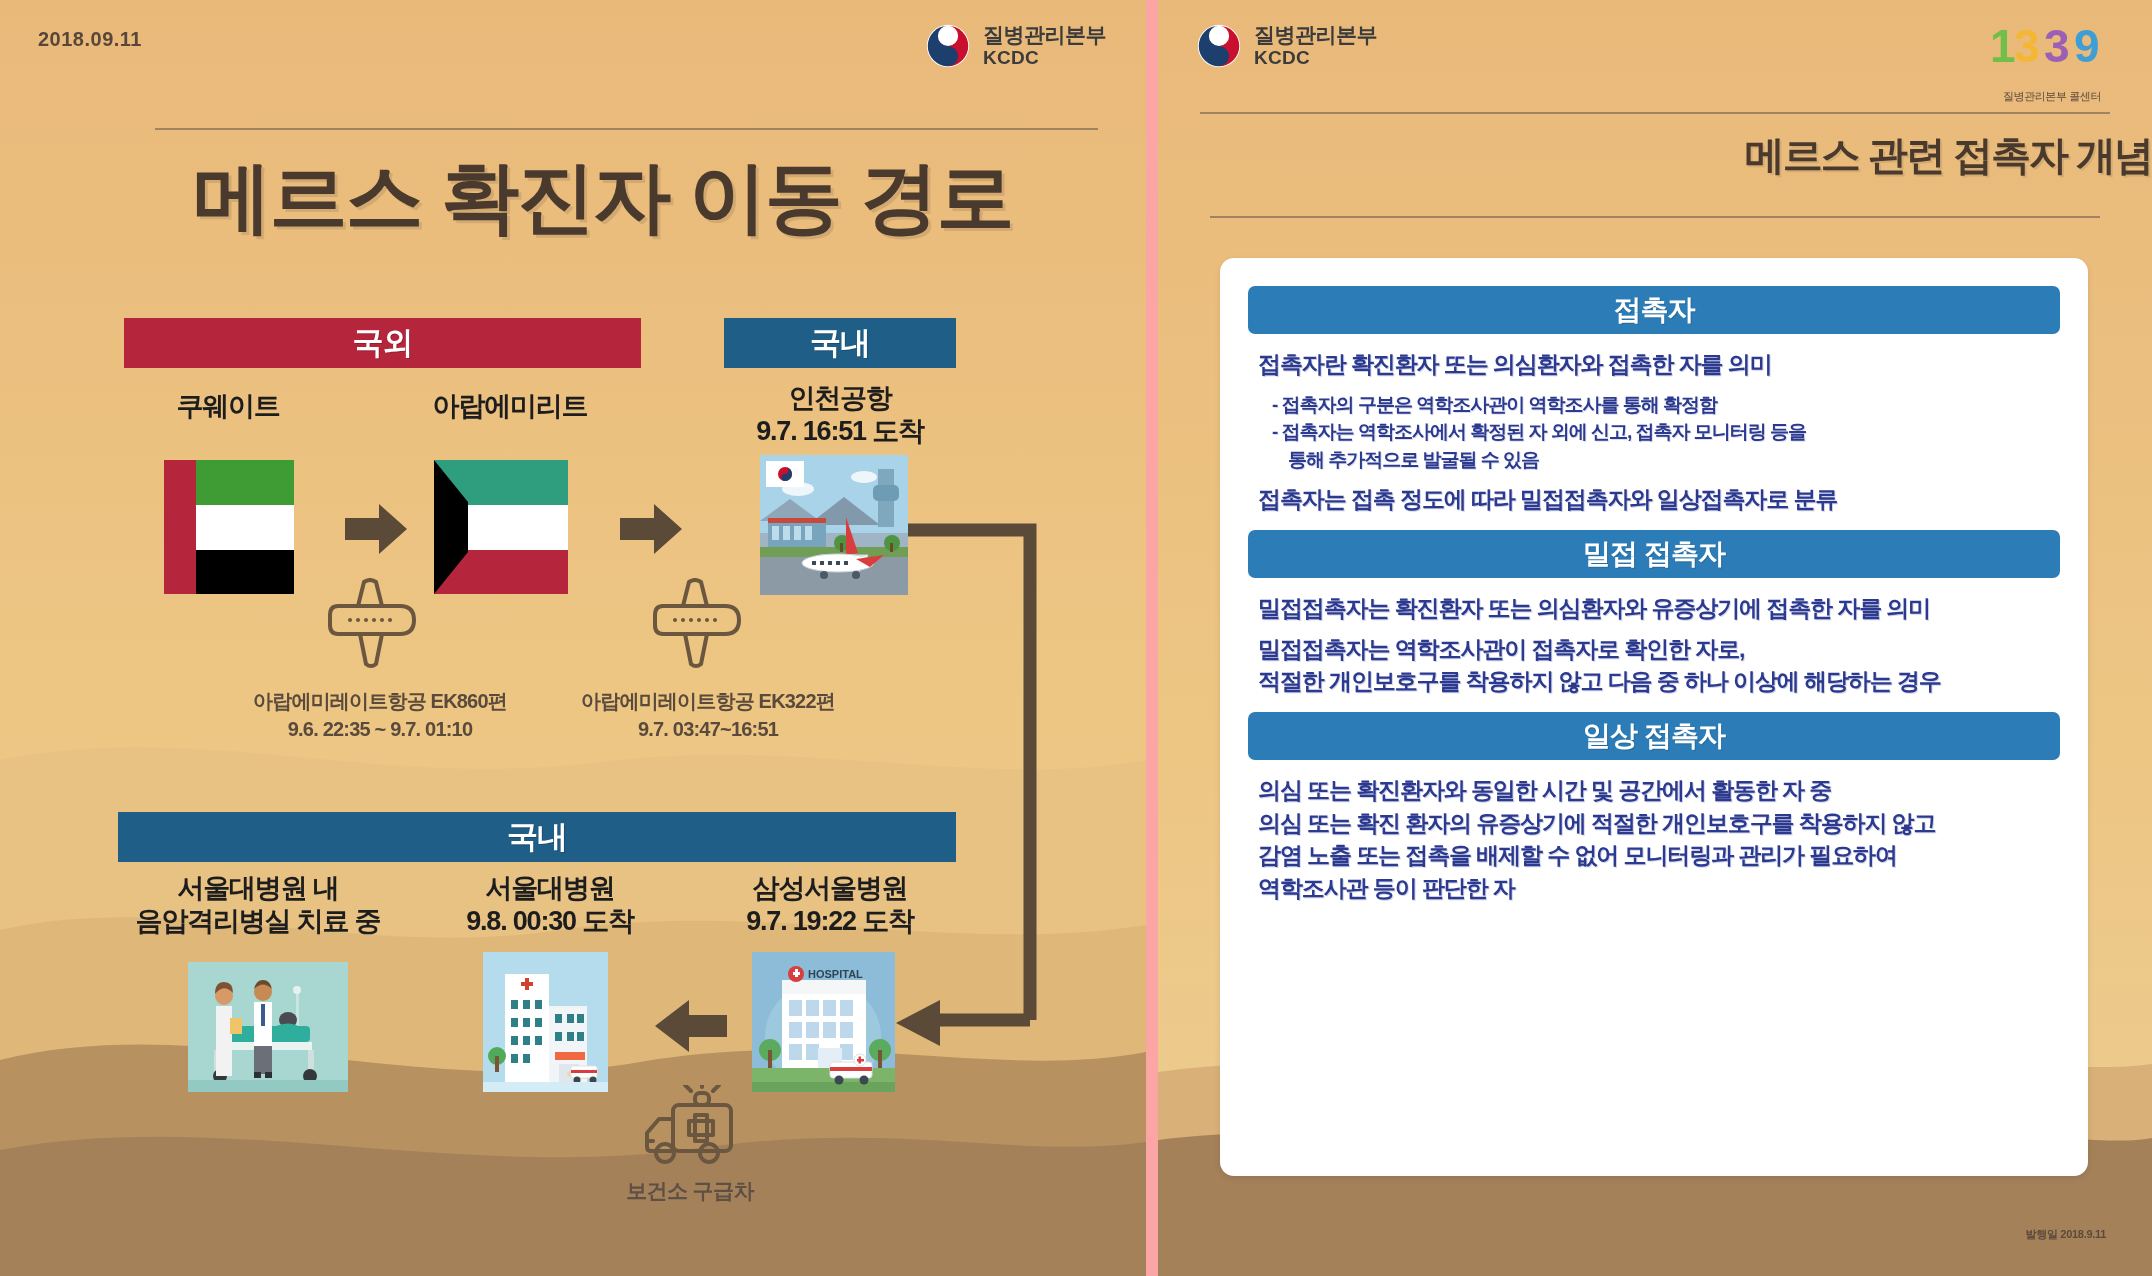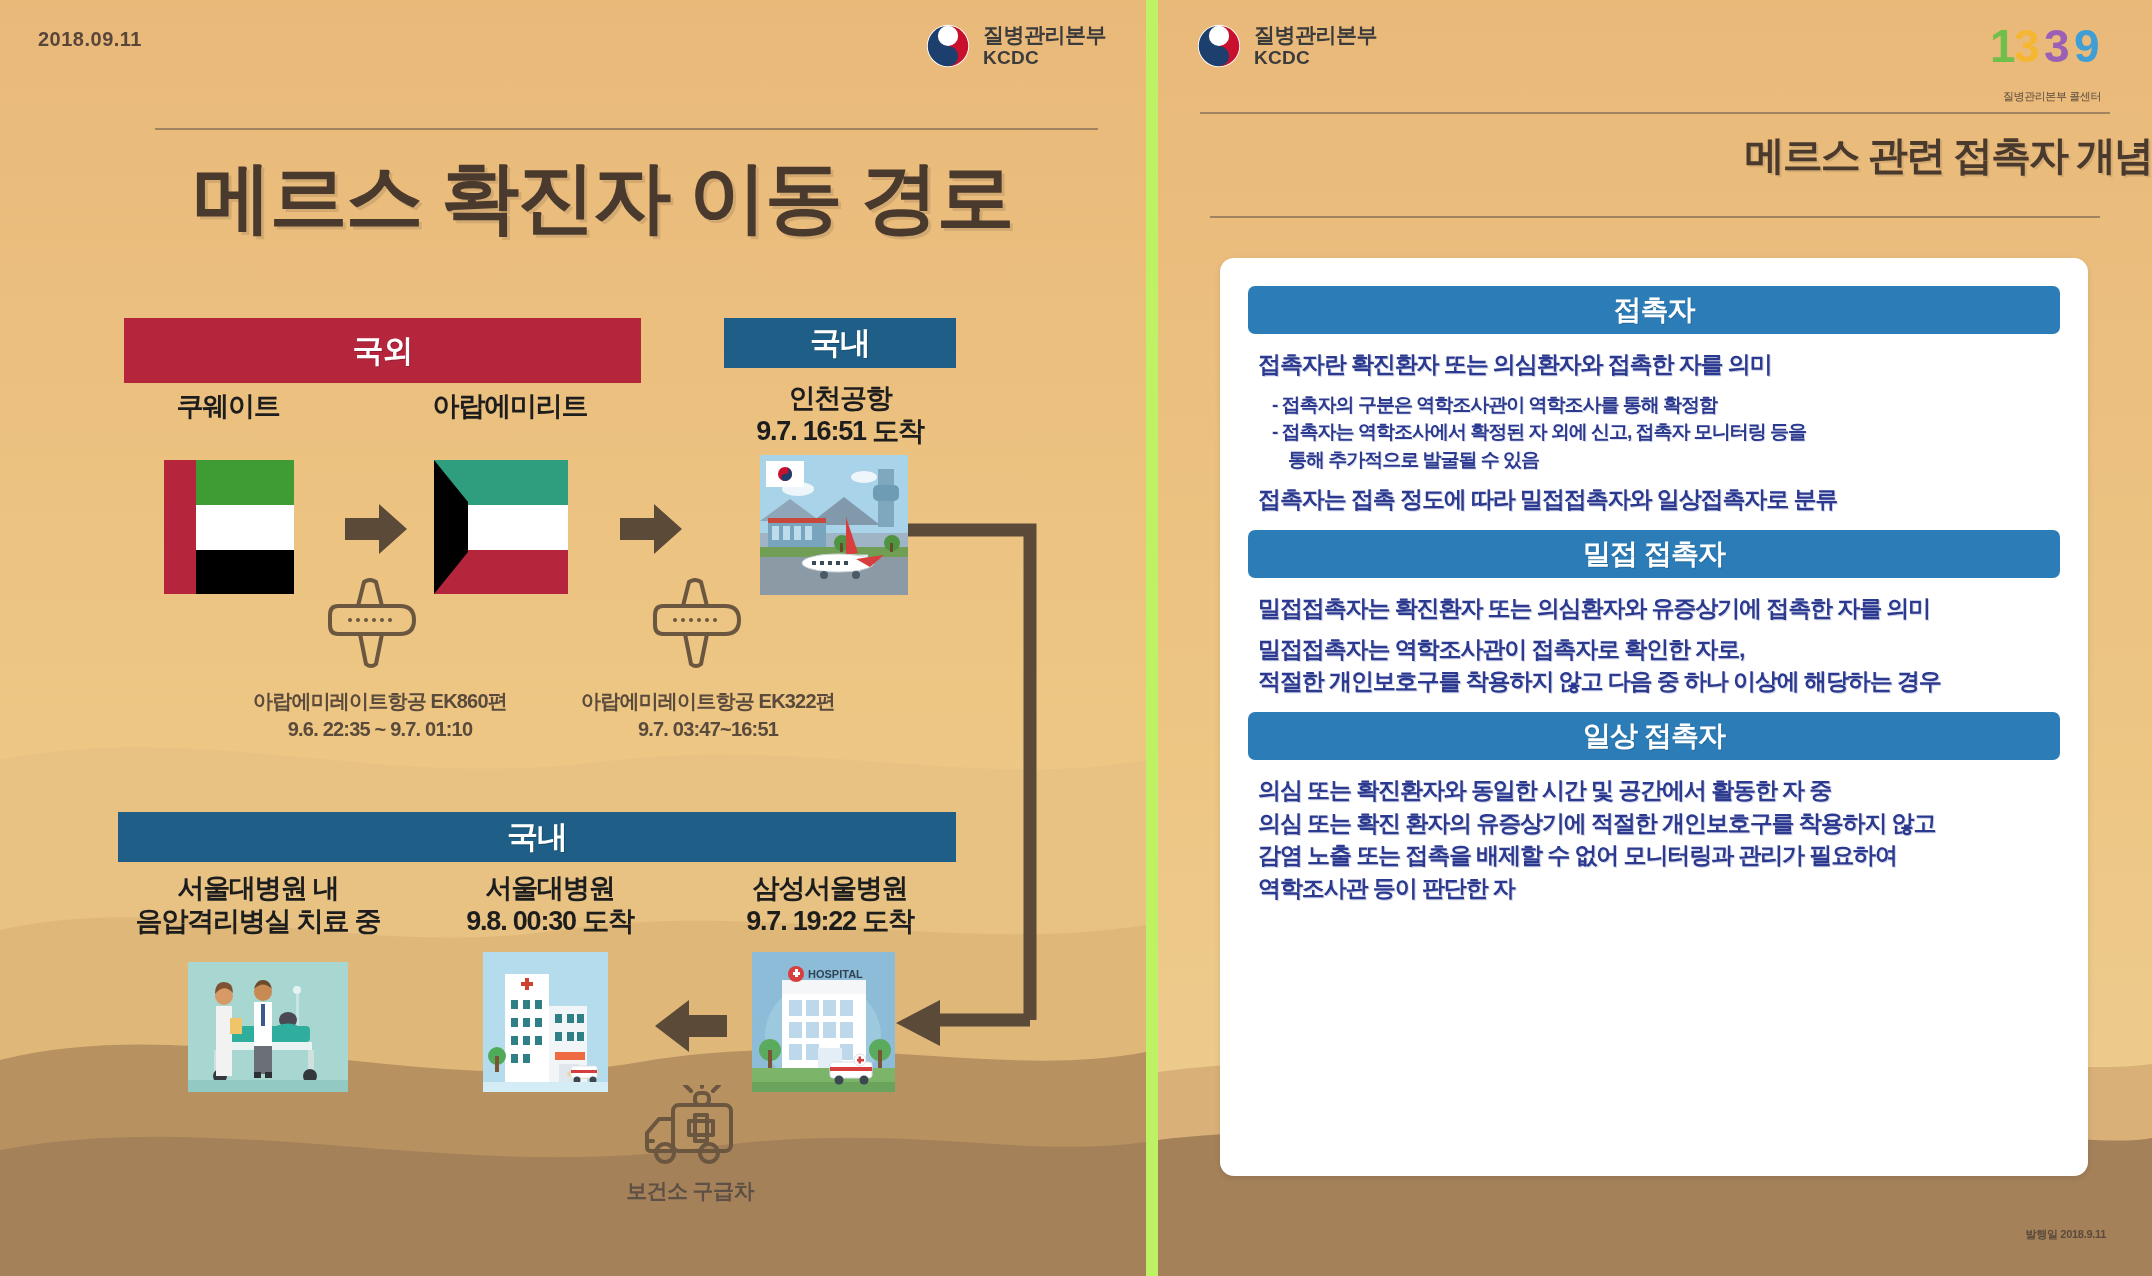--- a/index.html
+++ b/index.html
@@ -1,21 +1,21 @@
 <!DOCTYPE html>
 <html><head>
 <meta charset="utf-8">
 <style>
   * { margin:0; padding:0; box-sizing:border-box; }
   html,body{
     width:2152px; height:1276px; overflow:hidden;
     font-family:"Liberation Sans","DejaVu Sans",sans-serif;
     background:#ffffff;
   }
-  .stage{ position:relative; width:2152px; height:1276px; display:flex; background:#bef264; }
+  .stage{ position:relative; width:2152px; height:1276px; display:flex; background:#fca5a5; }
 
   
   .panel{ position:relative; overflow:hidden; }
   .panel-left{ width:1146px; height:1276px; }
   .panel-right{ width:994px; height:1276px; margin-left:12px; }
 
   .dunes{ position:absolute; inset:0; z-index:0; }
 
   
   .date-stamp{
@@ -47,21 +47,21 @@
     text-shadow:3px 3px 0 rgba(0,0,0,.10);
     padding-left:60px;
   }
 
   
   .banner{
     position:absolute; z-index:5; display:flex; align-items:center; justify-content:center;
     color:#fff; font-weight:900; letter-spacing:-1px; font-size:31px;
     text-shadow:1px 1px 0 rgba(0,0,0,.18);
   }
-  .banner-abroad{ left:124px; top:318px; width:517px; height:65px; background:#b5253c; }
+  .banner-abroad{ left:124px; top:318px; width:517px; height:50px; background:#b5253c; }
   .banner-dom1{ left:724px; top:318px; width:232px; height:50px; background:#1f5f87; }
   .banner-dom2{ left:118px; top:812px; width:838px; height:50px; background:#1f5f87; }
 
   
   .node-label{
     position:absolute; z-index:5; text-align:center; color:#1d1d1d;
     font-weight:900; font-size:27px; line-height:1.22; letter-spacing:-1.2px;
   }
   .lbl-kuwait{ left:108px; top:390px; width:240px; }
   .lbl-uae{ left:370px; top:390px; width:280px; }

